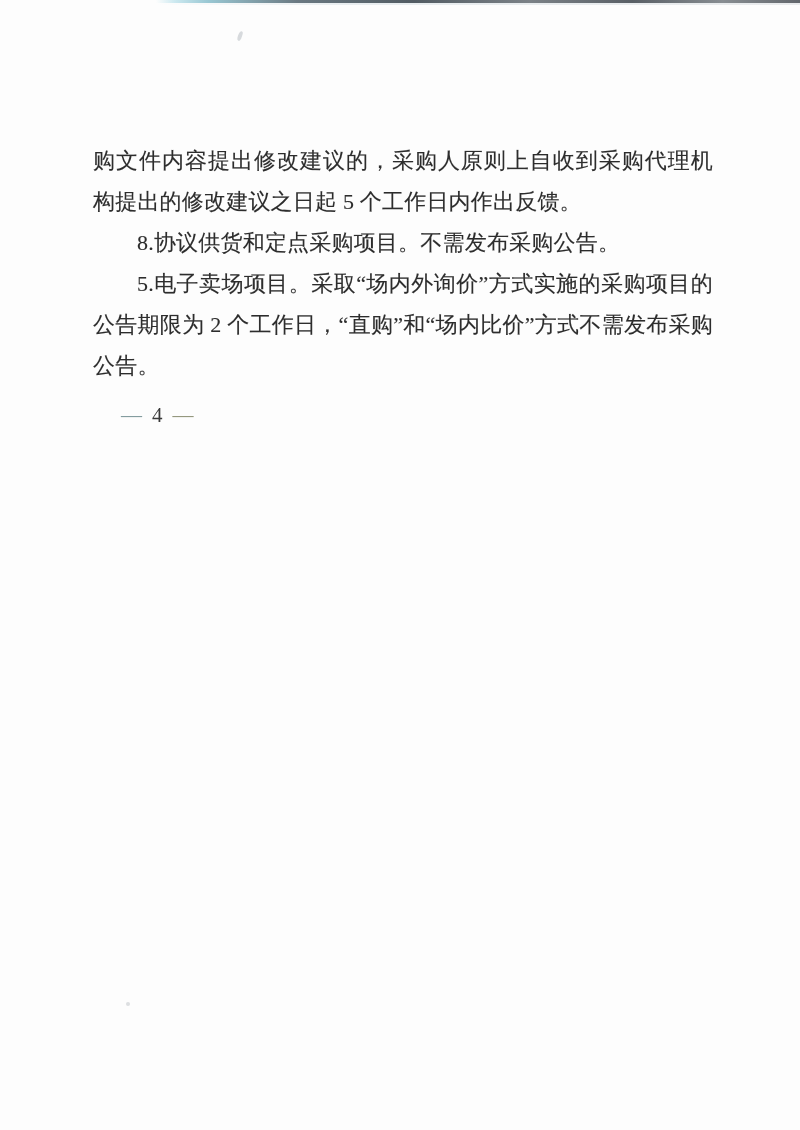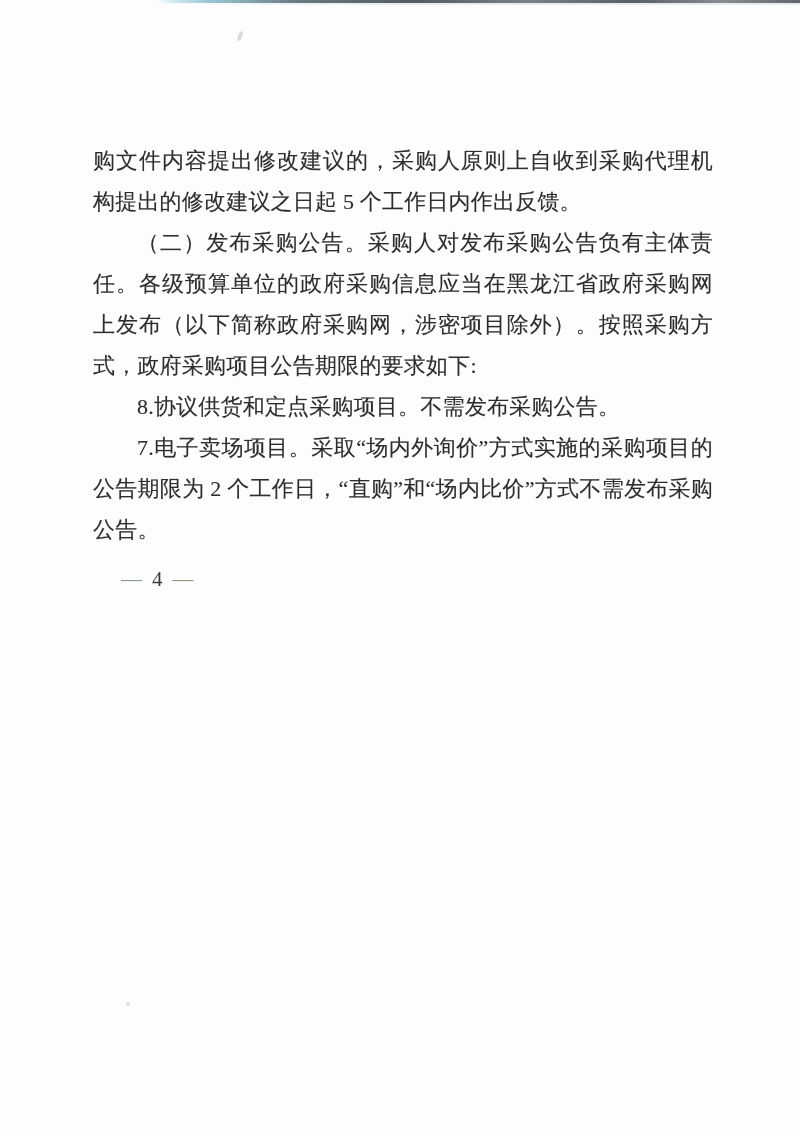--- a/index.html
+++ b/index.html
@@ -103,20 +103,19 @@
 
 <div class="page">
 
   <div class="scan-edge"></div>
   <div class="scan-edge-fade"></div>
   <div class="speckle-1"></div>
   <div class="speckle-2"></div>
 
   <div class="content">
     <p class="para">购文件内容提出修改建议的，采购人原则上自收到采购代理机构提出的修改建议之日起 5 个工作日内作出反馈。</p>
-    <p class="para indent">（二）发布采购公告。采购人对发布采购公告负有主体责任。各级预算单位的政府采购信息应当在黑龙江省政府采购网上发布（以下简称政府采购网，涉密项目除外）。按照采购方式，政府采购项目公告期限的要求如下:</p>
     <p class="para indent">8.协议供货和定点采购项目。不需发布采购公告。</p>
-    <p class="para indent">7.电子卖场项目。采取“场内外询价”方式实施的采购项目的公告期限为 2 个工作日，“直购”和“场内比价”方式不需发布采购公告。</p>
+    <p class="para indent">5.电子卖场项目。采取“场内外询价”方式实施的采购项目的公告期限为 2 个工作日，“直购”和“场内比价”方式不需发布采购公告。</p>
 
     <div class="footer"><span class="dash-left">—</span><span class="page-num">4</span><span class="dash-right">—</span></div>
   </div>
 
 </div>
 
 </body></html>

